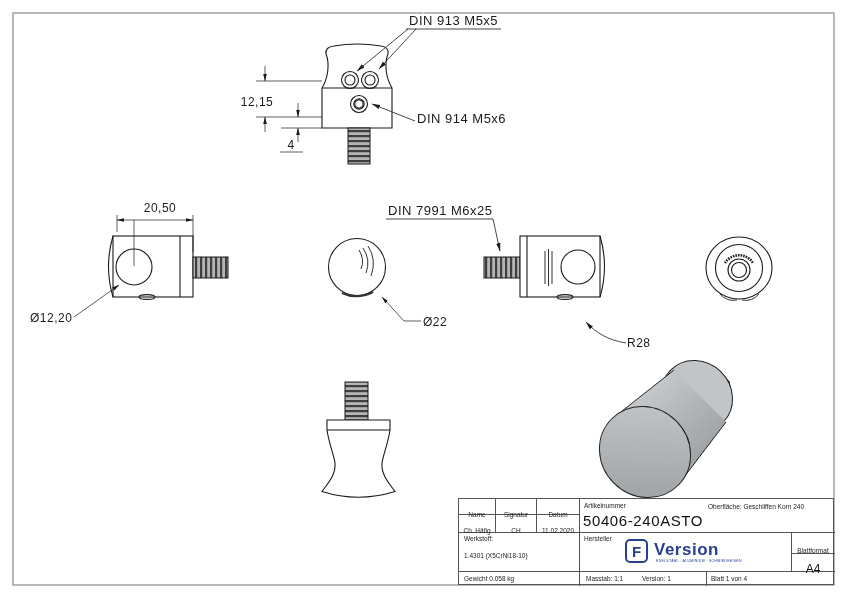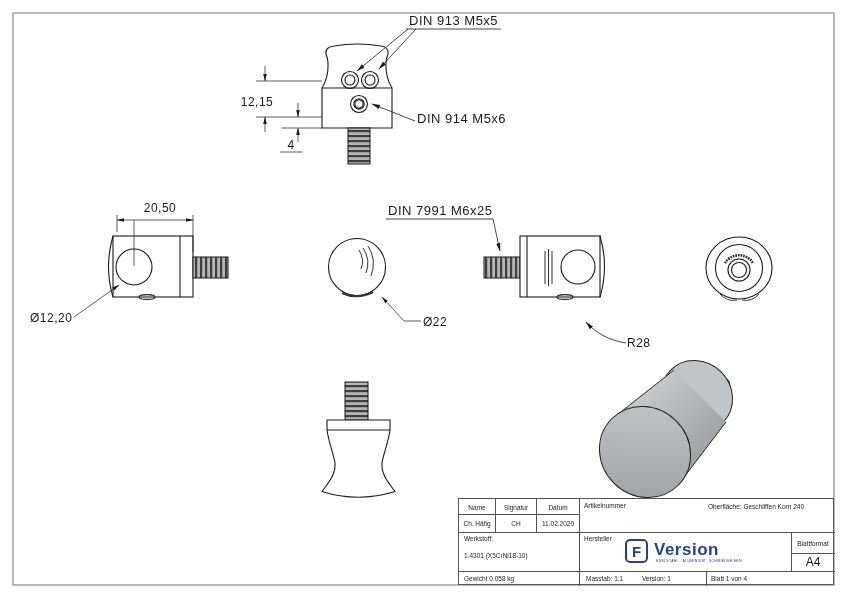--- a/index.html
+++ b/index.html
@@ -7,21 +7,21 @@
         font-family:"Liberation Sans", sans-serif;color:#1a1a1a;}
   svg text{font-family:"Liberation Sans", sans-serif;fill:#1a1a1a;letter-spacing:.5px;
            paint-order:stroke;stroke:#fff;stroke-width:3px;}
   .anno{font-size:13px;}
   .dim{font-size:12px;}
   
   #tblock{position:absolute;left:458px;top:498px;width:376px;height:87px;
           border:1px solid #555;box-sizing:border-box;background:#fff;font-size:6.5px;color:#222;}
   .tb-line{position:absolute;background:#555;}
   .tb-txt{position:absolute;white-space:nowrap;}
-  .tb-center{transform:translate(-50%,-50%);}
+  .tb-center{transform:translate(-50%,-50%);margin-top:7px;}
   .artnum{font-size:15px;letter-spacing:.6px;color:#111;}
   .a4{font-size:12px;color:#111;}
   .logo-ico{position:absolute;box-sizing:border-box;border:2.5px solid #27418f;border-radius:5px;
             width:23px;height:24px;color:#27418f;font-weight:bold;font-size:15px;
             display:flex;align-items:center;justify-content:center;}
   .logo-name{position:absolute;font-size:17px;font-weight:bold;color:#27418f;letter-spacing:.5px;}
   .logo-tag{position:absolute;font-size:3.5px;color:#27418f;letter-spacing:.3px;}
 </style>
 </head>
 <body>
@@ -182,20 +182,21 @@
 
   <span class="tb-txt tb-center" style="left:18px;top:8px">Name</span>
   <span class="tb-txt tb-center" style="left:57px;top:8px">Signatur</span>
   <span class="tb-txt tb-center" style="left:99px;top:8px">Datum</span>
   <span class="tb-txt" style="left:125px;top:3px">Artikelnummer</span>
   <span class="tb-txt" style="left:249px;top:4px">Oberfläche:  Geschliffen Korn 240</span>
 
   <span class="tb-txt tb-center" style="left:18px;top:24px">Ch. Häfig</span>
   <span class="tb-txt tb-center" style="left:57px;top:24px">CH</span>
   <span class="tb-txt tb-center" style="left:99px;top:24px">11.02.2020</span>
+  <span class="tb-txt artnum" style="left:124px;top:13px">50406-240ASTO</span>
 
   <span class="tb-txt" style="left:5px;top:36px">Werkstoff:</span>
   <span class="tb-txt" style="left:5px;top:53px">1.4301 (X5CrNi18-10)</span>
   <span class="tb-txt" style="left:125px;top:36px">Hersteller</span>
   <div class="logo-ico" style="left:166px;top:40px">F</div>
   <span class="logo-name" style="left:195px;top:41px">Version</span>
   <span class="logo-tag" style="left:197px;top:60px">EDELSTAHL · ALUMINIUM · SCHMIEDEEISEN</span>
   <span class="tb-txt tb-center" style="left:354px;top:44px">Blattformat</span>
   <span class="tb-txt tb-center a4" style="left:354px;top:63px">A4</span>
 

